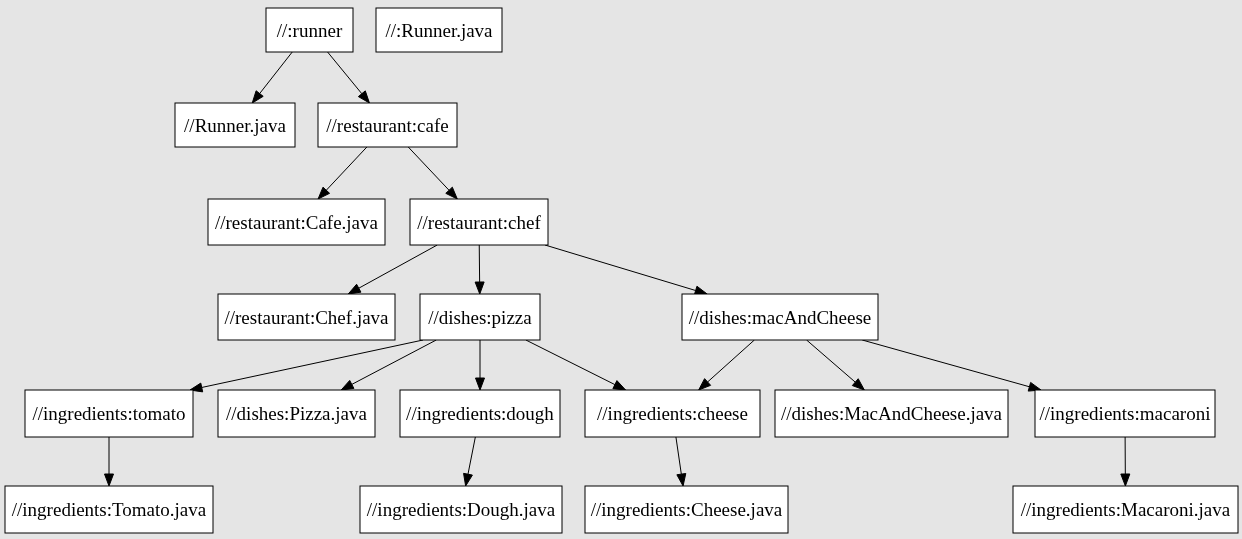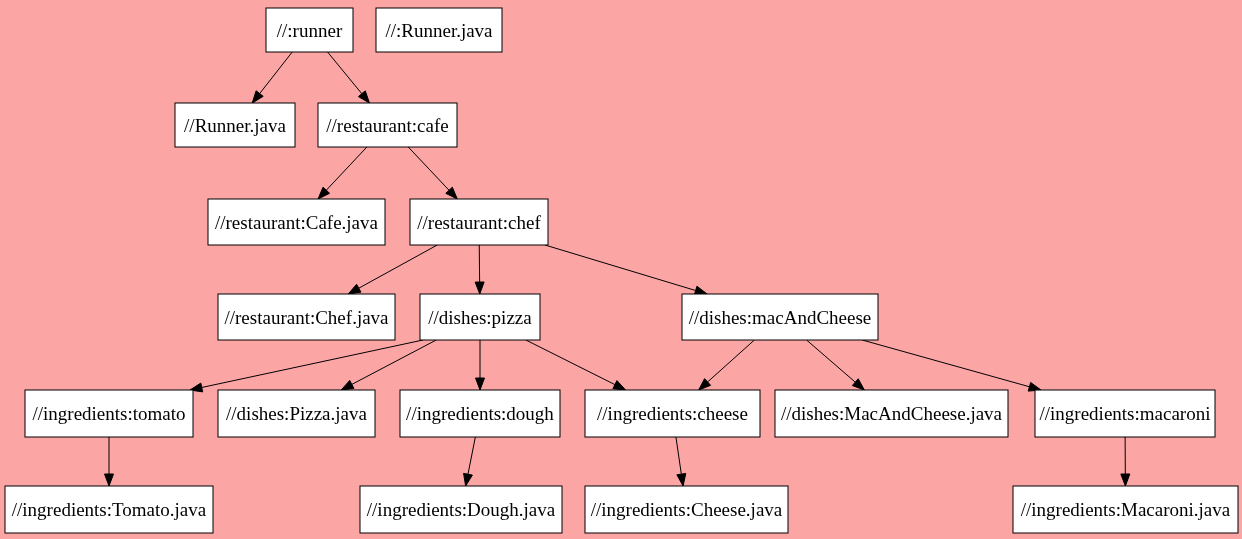--- a/index.html
+++ b/index.html
@@ -8,21 +8,21 @@
     width: 1242px;
     height: 539px;
     background: #ffffff;
     overflow: hidden;
     font-family: "Liberation Serif", "DejaVu Serif", serif;
   }
   #graph-wrap {
     position: relative;
     width: 1242px;
     height: 539px;
-    background: #fca5a5;
+    background: #e5e5e5;
   }
   svg { display: block; }
   .node-rect {
     fill: #ffffff;
     stroke: #000000;
     stroke-width: 1px;
   }
   .node-label {
     font-family: "Liberation Serif", "DejaVu Serif", serif;
     font-size: 19px;

